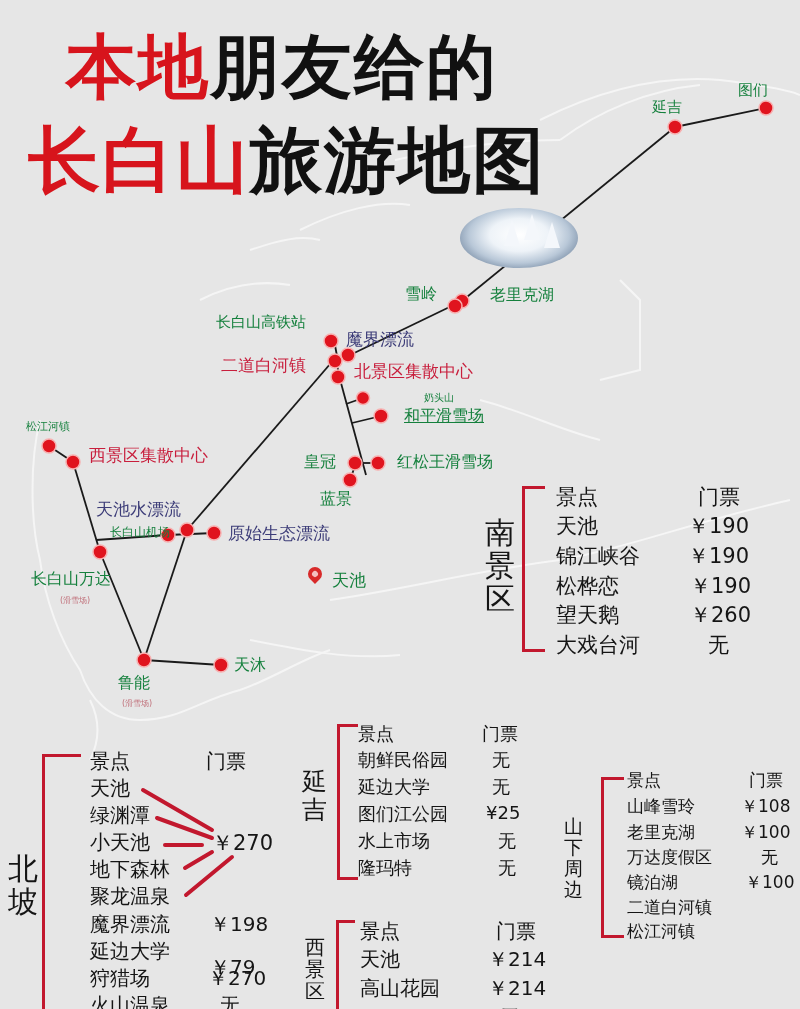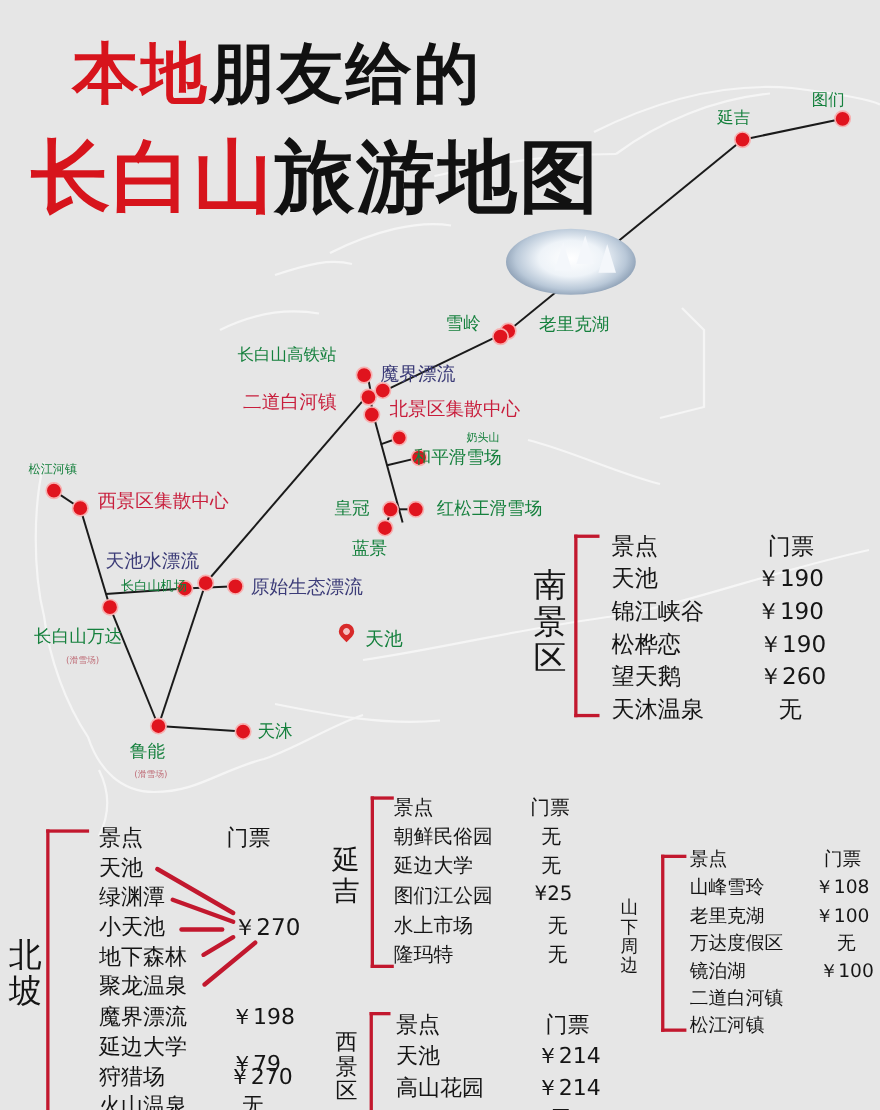--- a/index.html
+++ b/index.html
@@ -113,21 +113,21 @@
 
   <g stroke="#c2182e" stroke-width="4" stroke-linecap="round">
     <line x1="143" y1="790" x2="212" y2="830"></line>
     <line x1="157" y1="818" x2="212" y2="838"></line>
     <line x1="165" y1="845" x2="202" y2="845"></line>
     <line x1="185" y1="868" x2="212" y2="852"></line>
     <line x1="186" y1="895" x2="232" y2="857"></line>
   </g>
 </svg>
 
-<div class="title-line" style="left:66px; top:22px; font-size:60px; line-height:90px;">
+<div class="title-line" style="left:66px; top:22px; font-size:70px; line-height:90px;">
   <span class="title-red">本地</span><span class="title-black">朋友给的</span>
 </div>
 <div class="title-line" style="left:28px; top:112px; font-size:72px; line-height:96px;">
   <span class="title-red">长白山</span><span class="title-black">旅游地图</span>
 </div>
 
 <div class="photo">
   <div class="tree" style="left:44px; top:12px;"></div>
   <div class="tree" style="left:64px; top:6px;"></div>
   <div class="tree" style="left:84px; top:14px;"></div>
@@ -135,21 +135,21 @@
 
 <div class="lbl sm" style="left:738px; top:81px; font-size:15px;">图们</div>
 <div class="lbl sm" style="left:652px; top:98px; font-size:15px;">延吉</div>
 <div class="lbl" style="left:405px; top:284px;">雪岭</div>
 <div class="lbl" style="left:490px; top:285px;">老里克湖</div>
 <div class="lbl sm" style="left:216px; top:313px; font-size:15px;">长白山高铁站</div>
 <div class="lbl blue" style="left:346px; top:328px;">魔界漂流</div>
 <div class="lbl red" style="left:221px; top:354px;">二道白河镇</div>
 <div class="lbl red" style="left:354px; top:360px;">北景区集散中心</div>
 <div class="lbl sm" style="left:376px; top:391px; font-size:10px;margin-left:48px;">奶头山</div>
-<div class="lbl" style="left:376px; top:406px;">和平滑雪场</div>
+<div class="lbl" style="left:404px; top:406px;text-decoration:underline;">和平滑雪场</div>
 <div class="lbl" style="left:304px; top:452px;">皇冠</div>
 <div class="lbl" style="left:397px; top:452px;">红松王滑雪场</div>
 <div class="lbl" style="left:320px; top:489px;">蓝景</div>
 <div class="lbl sm" style="left:26px; top:419px; font-size:11px;">松江河镇</div>
 <div class="lbl red" style="left:89px; top:444px;">西景区集散中心</div>
 <div class="lbl blue" style="left:96px; top:498px;">天池水漂流</div>
 <div class="lbl blue" style="left:228px; top:522px;">原始生态漂流</div>
 <div class="lbl sm" style="left:110px; top:524px; font-size:12px;">长白山机场</div>
 <div class="lbl" style="left:31px; top:569px;">长白山万达</div>
 <div class="lbl tiny" style="left:60px; top:595px;">(滑雪场)</div>
@@ -176,21 +176,21 @@
   </div>
   <div class="row" style="left:556px; top:572px; font-size:21px;">
     <span class="name">松桦恋</span>
     <span class="price" style="left:134px;">￥190</span>
   </div>
   <div class="row" style="left:556px; top:601px; font-size:21px;">
     <span class="name">望天鹅</span>
     <span class="price" style="left:134px;">￥260</span>
   </div>
   <div class="row" style="left:556px; top:631px; font-size:21px;">
-    <span class="name">天沐温泉</span>
+    <span class="name">大戏台河</span>
     <span class="price" style="left:152px;">无</span>
   </div>
 </div>
 
 <div class="tbl">
   <div class="bracket" style="left:42px; top:754px; width:36px; height:270px;"></div>
   <div class="region-label" style="left:8px; top:852px; font-size:30px;">北坡</div>
   <div class="row" style="left:90px; top:748px; font-size:20px;">
     <span class="name">景点</span>
     <span class="price" style="left:116px;">门票</span>
@@ -253,21 +253,21 @@
     <span class="price" style="left:140px;">无</span>
   </div>
   <div class="row" style="left:358px; top:856px; font-size:18px;">
     <span class="name">隆玛特</span>
     <span class="price" style="left:140px;">无</span>
   </div>
 </div>
 
 <div class="tbl">
   <div class="bracket" style="left:601px; top:777px; width:20px; height:155px;"></div>
-  <div class="region-label" style="left:564px; top:816px; font-size:16px;">山下周边</div>
+  <div class="region-label" style="left:564px; top:816px; font-size:19px;">山下周边</div>
   <div class="row" style="left:627px; top:769px; font-size:17px;">
     <span class="name">景点</span>
     <span class="price" style="left:122px;">门票</span>
   </div>
   <div class="row" style="left:627px; top:795px; font-size:17px;">
     <span class="name">山峰雪玲</span>
     <span class="price" style="left:114px;">￥108</span>
   </div>
   <div class="row" style="left:627px; top:821px; font-size:17px;">
     <span class="name">老里克湖</span>

